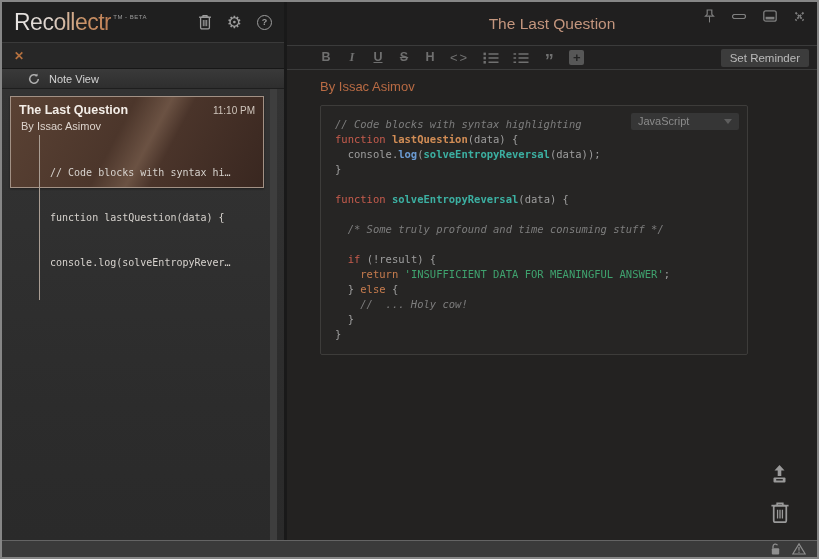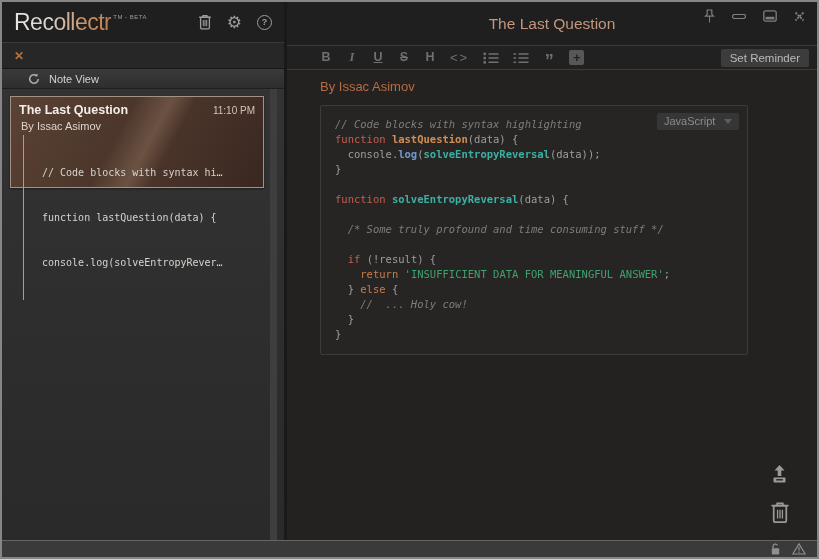--- a/index.html
+++ b/index.html
@@ -42,21 +42,21 @@
   .list-scrollbar { position:absolute; top:0; right:7px; bottom:0; width:7px; background:#272727; }
   .list-scrollbar-thumb { width:100%; height:100%; background:#3e3e3e; }
 
   .note-card { width:100%; height:92px; border:1px solid #a29185; cursor:pointer;
                background:linear-gradient(118deg,#5a4234 0%,#4c362b 42%,#6b5243 54%,#4a342a 62%,#392720 100%);
                padding:6px 8px 5px 8px; box-shadow:0 1px 2px rgba(0,0,0,0.4); }
   .card-head { display:flex; justify-content:space-between; align-items:baseline; }
   .card-title { font-size:12.5px; font-weight:bold; color:#f3ede7; }
   .card-time { font-size:10px; color:#cfc5bc; }
   .card-author { font-size:11px; color:#ddd4cd; margin:3px 0 3px 2px; }
-  .card-code { margin-left:4px; border-left:1px solid #a99d93; padding-left:18px;
+  .card-code { margin-left:20px; border-left:1px solid #a99d93; padding-left:10px;
                font-family:"DejaVu Sans Mono", monospace; font-size:10px; line-height:15px;
                color:#d7d3ce; white-space:pre; overflow:hidden; }
 
   
   .editor { flex:1; display:flex; flex-direction:column; background:#232221; position:relative; min-width:0; }
   .titlebar { height:43px; flex:0 0 43px; background:#201f1f; position:relative; }
   .editor-title { text-align:center; padding-top:13px; font-size:15.5px; color:#c4967e; }
   .win-controls { position:absolute; top:7px; right:12px; display:flex; align-items:center; gap:17px; }
   .win-controls .icon-btn { opacity:0.85; }
 
@@ -84,21 +84,21 @@
   .code-line { white-space:pre; }
   .cm { color:#7d7d7d; font-style:italic; }
   .kw { color:#c75c4d; }
   .kw2 { color:#c77c4e; }
   .fn { color:#d28d55; font-weight:bold; }
   .md { color:#6b9bd2; font-weight:bold; }
   .tl { color:#3cb0a2; font-weight:bold; }
   .st { color:#3fa26e; }
   .pl { color:#9e9e9e; }
 
-  .lang-select { position:absolute; top:7px; right:8px; width:82px; height:17px;
+  .lang-select { position:absolute; top:7px; right:8px; width:108px; height:17px;
                  background:#363636; border-radius:2px; display:flex; align-items:center;
                  justify-content:space-between; padding:0 7px; cursor:pointer;
                  font-family:"Liberation Sans",sans-serif; }
   .lang-label { color:#8b8b8b; font-size:11px; }
   .lang-caret { width:0; height:0; border-left:4px solid transparent; border-right:4px solid transparent;
                 border-top:5px solid #5e5e5e; }
 
   .side-actions { position:absolute; right:26px; bottom:16px; display:flex; flex-direction:column;
                   align-items:center; gap:15px; }
 

